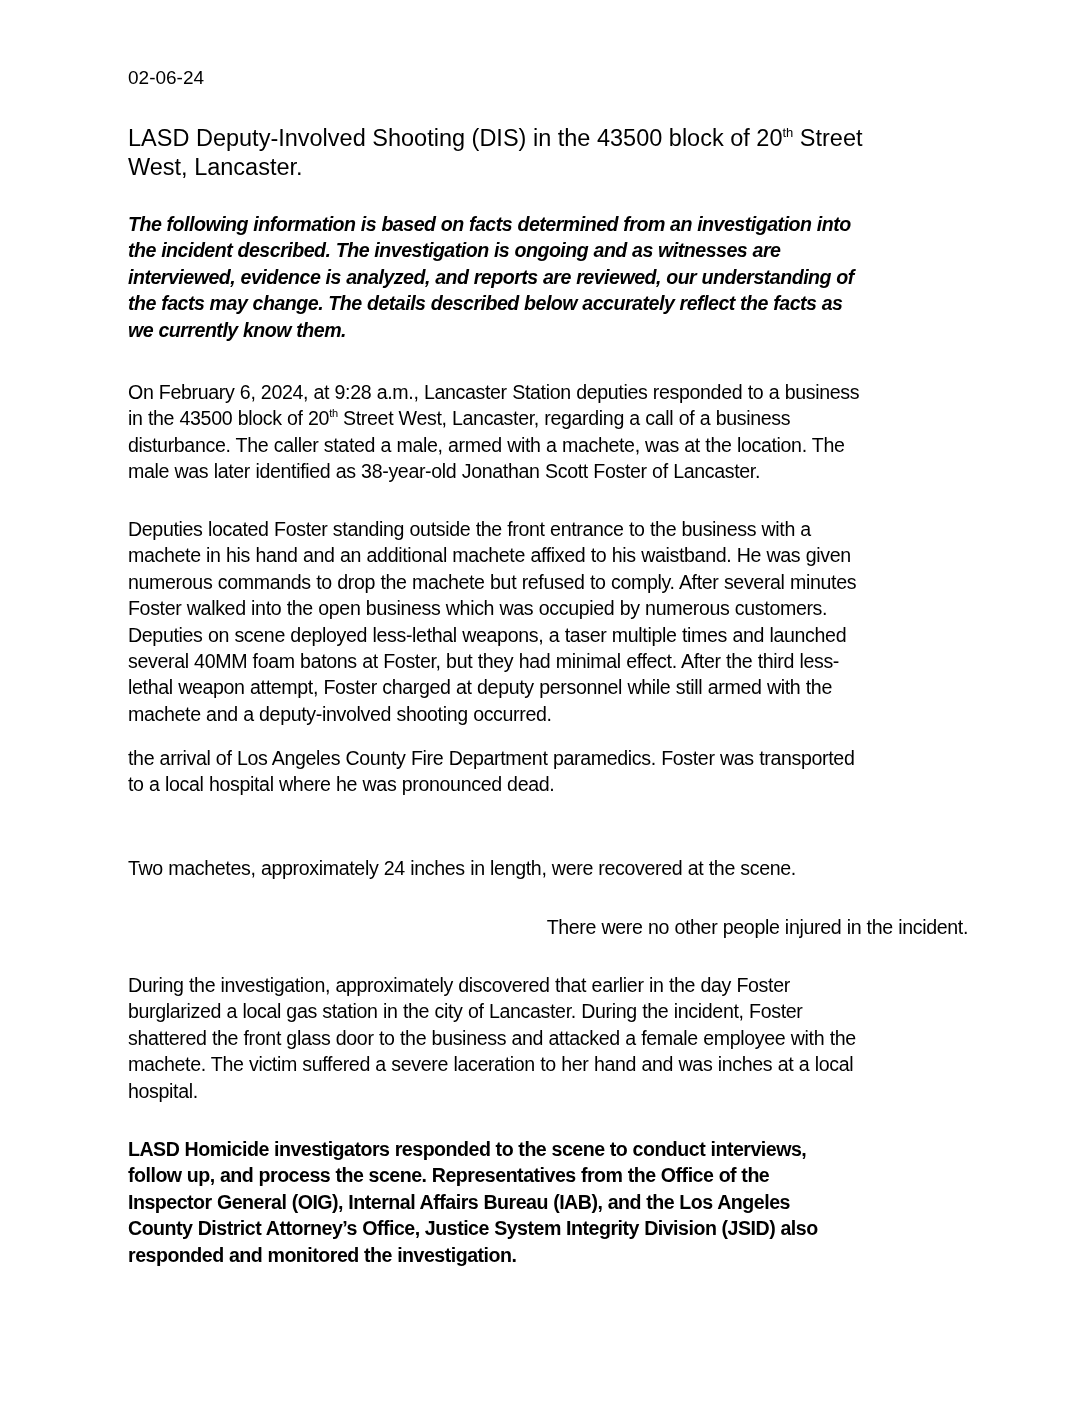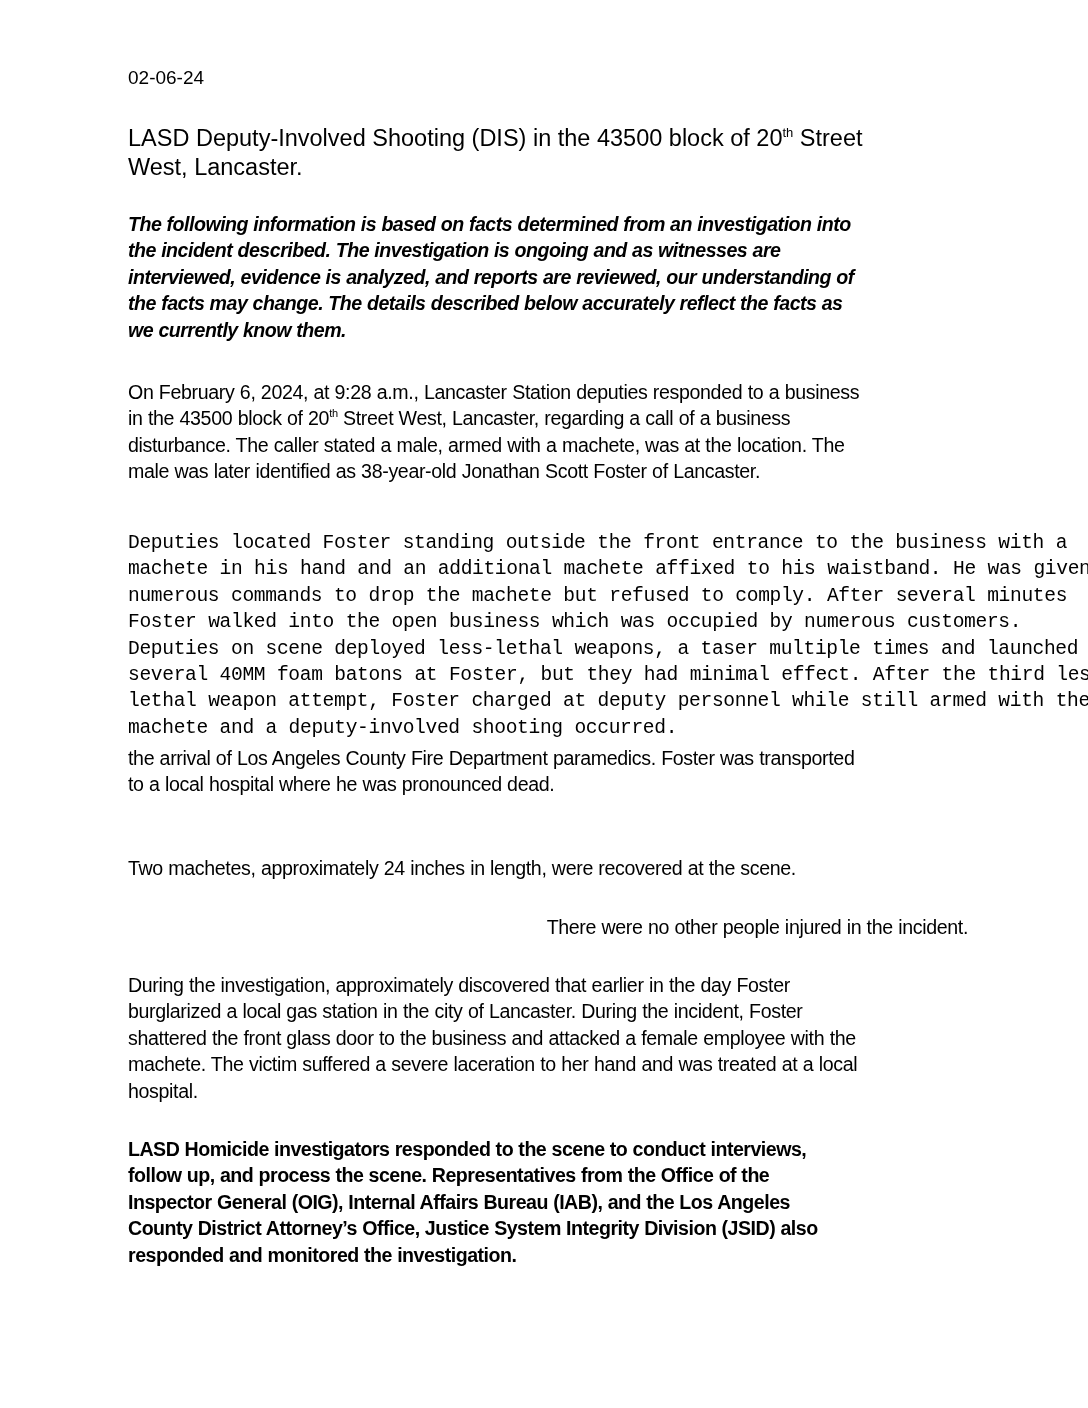--- a/index.html
+++ b/index.html
@@ -56,21 +56,21 @@
       line-height: 0;
       vertical-align: 8px;
     }
     .disclaimer {
       top: 211px;
       font-weight: bold;
       font-style: italic;
       letter-spacing: -0.5px;
     }
     .p1 { top: 364px; margin-top: 15px; }
-    .p2 { top: 530px; font-family: Liberation Mono, monospace; }
+    .p2 { top: 516px; }
     .p3 { top: 745px; }
     .p4 { top: 855px; }
     .p5 { top: 914px; text-align: right; }
     .p6 { top: 972px; }
     .closing {
       top: 1136px;
       font-weight: bold;
       letter-spacing: -0.5px;
     }
     .line { display: block; white-space: nowrap; }
@@ -123,21 +123,21 @@
   </div>
 
   <div class="para p5">
     <span class="line">There were no other people injured in the incident.</span>
   </div>
 
   <div class="para p6">
     <span class="line">During the investigation, approximately discovered that earlier in the day Foster</span>
     <span class="line">burglarized a local gas station in the city of Lancaster.  During the incident, Foster</span>
     <span class="line">shattered the front glass door to the business and attacked a female employee with the</span>
-    <span class="line">machete.  The victim suffered a severe laceration to her hand and was treated at a local</span>
+    <span class="line">machete.  The victim suffered a severe laceration to her hand and was inches at a local</span>
     <span class="line">hospital.</span>
   </div>
 
   <div class="para closing">
     <span class="line">LASD Homicide investigators responded to the scene to conduct interviews,</span>
     <span class="line">follow up, and process the scene.  Representatives from the Office of the</span>
     <span class="line">Inspector General (OIG), Internal Affairs Bureau (IAB), and the Los Angeles</span>
     <span class="line">County District Attorney’s Office, Justice System Integrity Division (JSID) also</span>
     <span class="line">responded and monitored the investigation.</span>
   </div>

